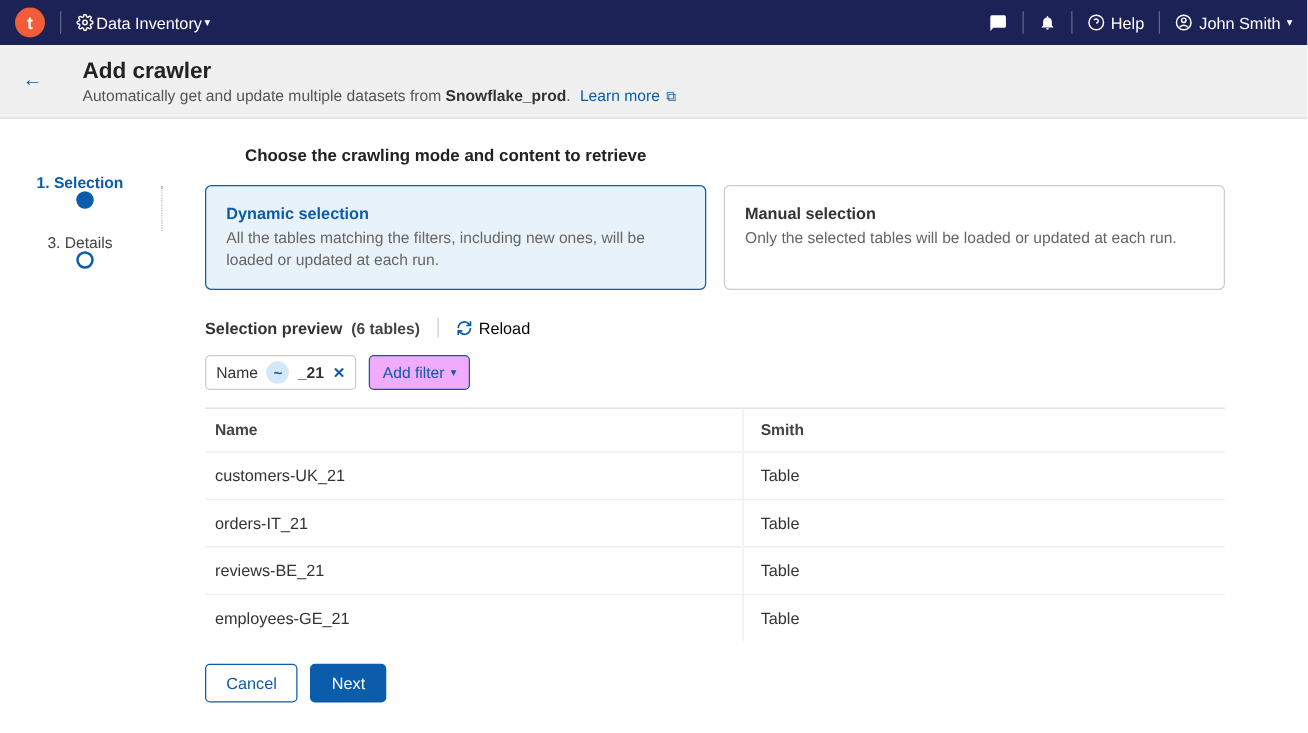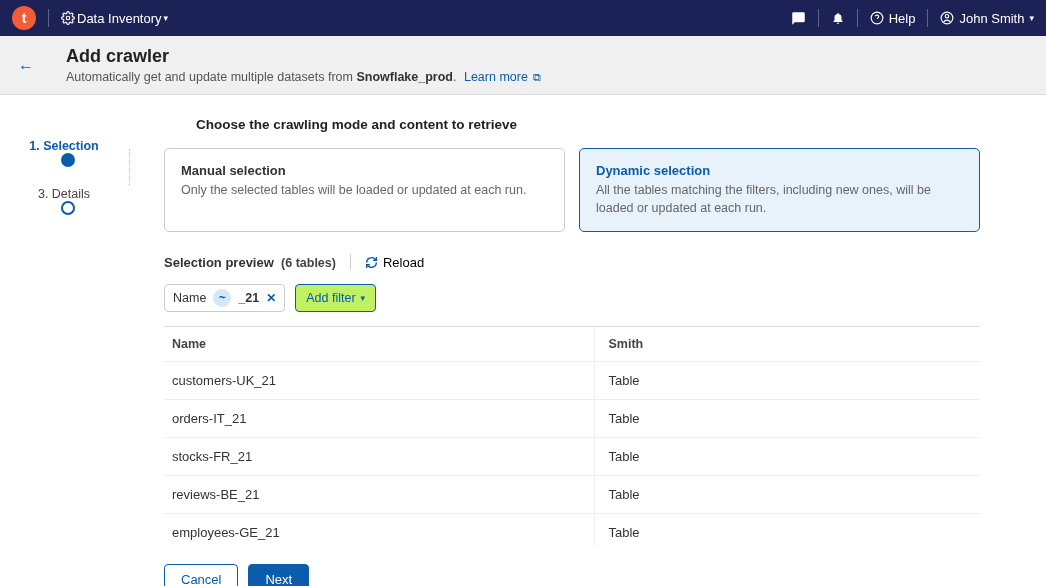--- a/index.html
+++ b/index.html
@@ -47,21 +47,21 @@
   .preview-label { font-size: 13px; font-weight: 600; }
   .preview-count { font-size: 12.5px; color: #444; }
   .vline { width: 1px; height: 16px; background: #ccc; }
   .reload { color: #000000; font-size: 13px; cursor: pointer; display: flex; align-items: center; gap: 5px; }
   
   .filters-row { display: flex; gap: 10px; margin-bottom: 14px; }
   .filter-chip { display: flex; align-items: center; border: 1px solid #ccc; border-radius: 4px; padding: 4px 8px; font-size: 12.5px; gap: 7px; background: #fff; }
   .tilde-badge { width: 18px; height: 18px; border-radius: 50%; background: #d3e8f8; color: #0b5cab; display: flex; align-items: center; justify-content: center; font-size: 12px; font-weight: bold; }
   .filter-val { font-weight: 600; }
   .chip-x { color: #0b5cab; cursor: pointer; font-size: 12px; font-weight: bold; }
-  .add-filter-btn { border: 1px solid #0b5cab; color: #0b5cab; border-radius: 4px; padding: 4px 10px; font-size: 12.5px; background: #bef264; cursor: pointer; display: flex; align-items: center; gap: 5px; }
+  .add-filter-btn { border: 1px solid #0b5cab; color: #0b5cab; border-radius: 4px; padding: 4px 10px; font-size: 12.5px; background: #f0abfc; cursor: pointer; display: flex; align-items: center; gap: 5px; }
   
   .tbl-wrap { border-top: 1px solid #ddd; max-height: 220px; overflow-y: auto; }
   table { width: 100%; border-collapse: collapse; }
   th { text-align: left; font-size: 12.5px; font-weight: 600; color: #444; padding: 10px 8px; }
   td { font-size: 13px; color: #333; padding: 11px 8px; border-top: 1px solid #eee; }
   th:first-child, td:first-child { width: 430px; }
   th:nth-child(2), td:nth-child(2) { border-left: 1px solid #eee; padding-left: 14px; }
   
   .footer-btns { display: flex; gap: 10px; margin-top: 18px; }
   .btn { border-radius: 4px; padding: 7px 16px; font-size: 13px; cursor: pointer; }
@@ -145,27 +145,27 @@
     <div class="step">
       <span class="step-label">3. Details</span>
       <span class="step-dot"></span>
     </div>
   </div>
 
   <div class="main">
     <div class="section-heading">Choose the crawling mode and content to retrieve</div>
 
     <div class="options">
+      <div class="option-card selected">
+        <div class="option-title">Dynamic selection</div>
+        <div class="option-desc">All the tables matching the filters, including new ones, will be loaded or updated at each run.</div>
+      </div>
       <div class="option-card">
         <div class="option-title">Manual selection</div>
         <div class="option-desc">Only the selected tables will be loaded or updated at each run.</div>
-      </div>
-      <div class="option-card selected">
-        <div class="option-title">Dynamic selection</div>
-        <div class="option-desc">All the tables matching the filters, including new ones, will be loaded or updated at each run.</div>
       </div>
     </div>
 
     <div class="preview-row">
       <span class="preview-label">
         <span>Selection preview</span>&nbsp;
         <span class="preview-count">(6 tables)</span>
       </span>
       <span class="vline"></span>
       <span class="reload">
@@ -203,24 +203,20 @@
         <tbody id="table-body">
             <tr>
               <td>customers-UK_21</td>
               <td>Table</td>
             </tr>
             <tr>
               <td>orders-IT_21</td>
               <td>Table</td>
             </tr>
             <tr>
-              <td>stocks-FR_21</td>
-              <td>Table</td>
-            </tr>
-            <tr>
               <td>reviews-BE_21</td>
               <td>Table</td>
             </tr>
             <tr>
               <td>employees-GE_21</td>
               <td>Table</td>
             </tr>
           </tbody>
       </table>
     </div>

